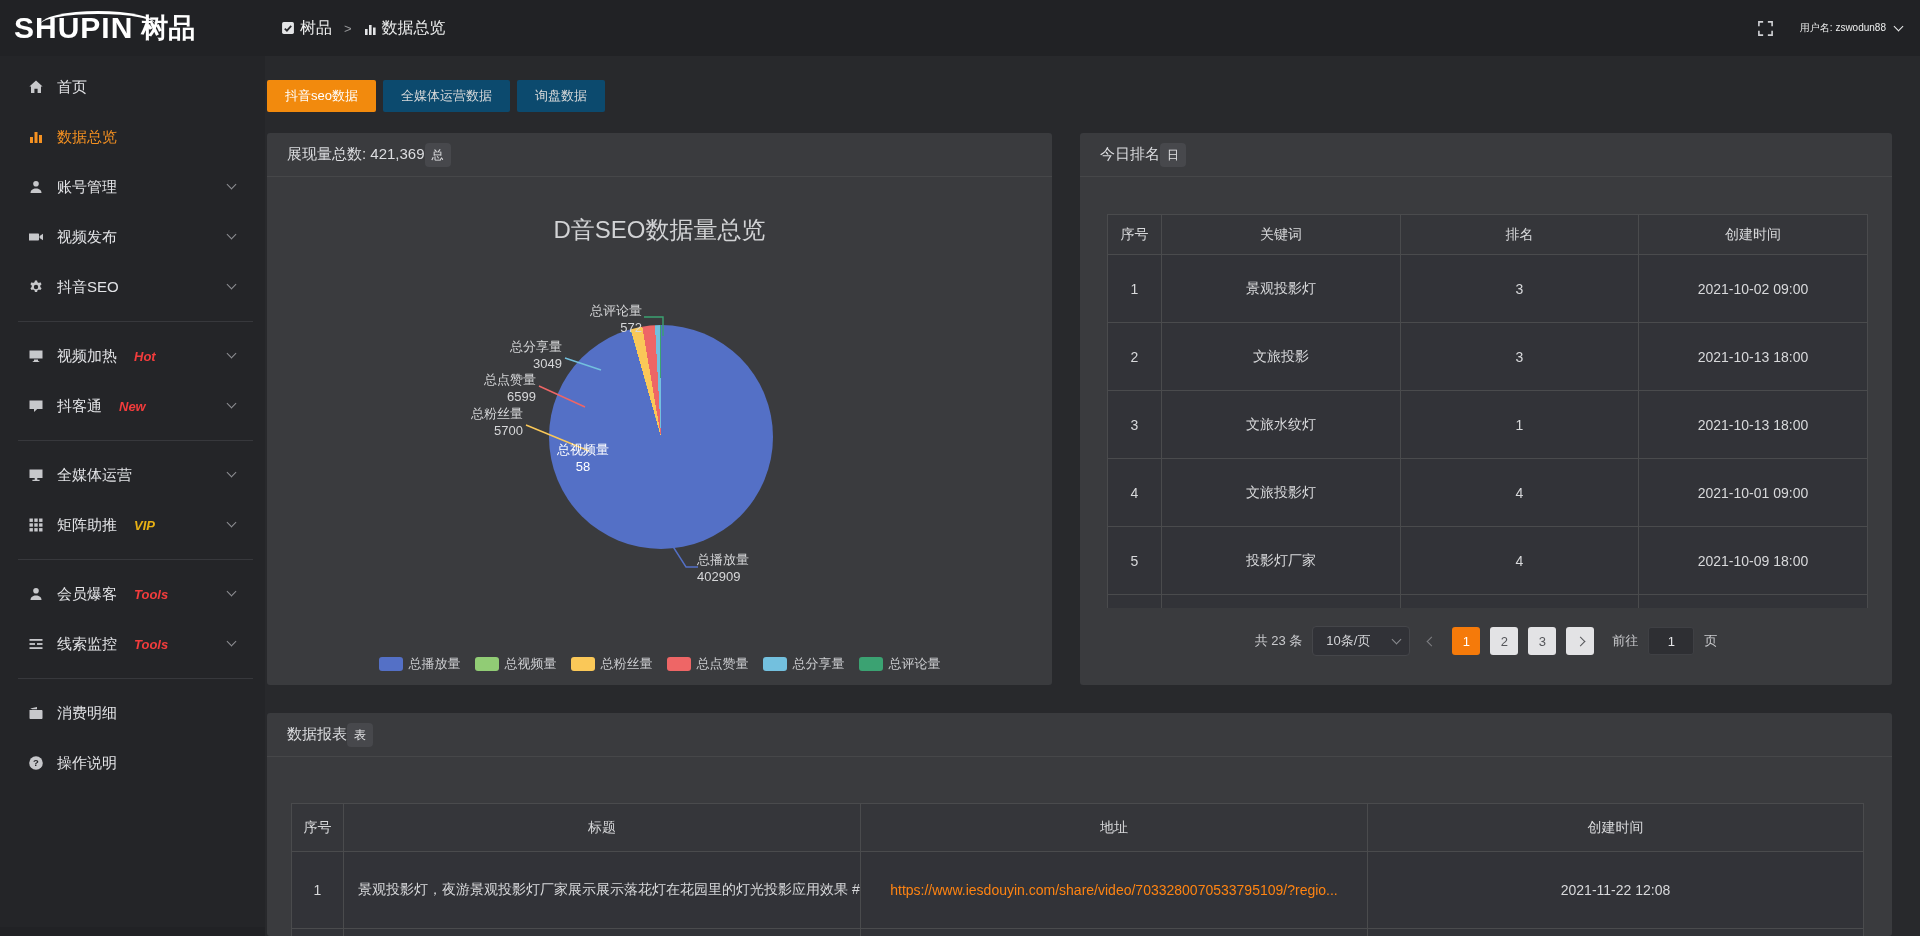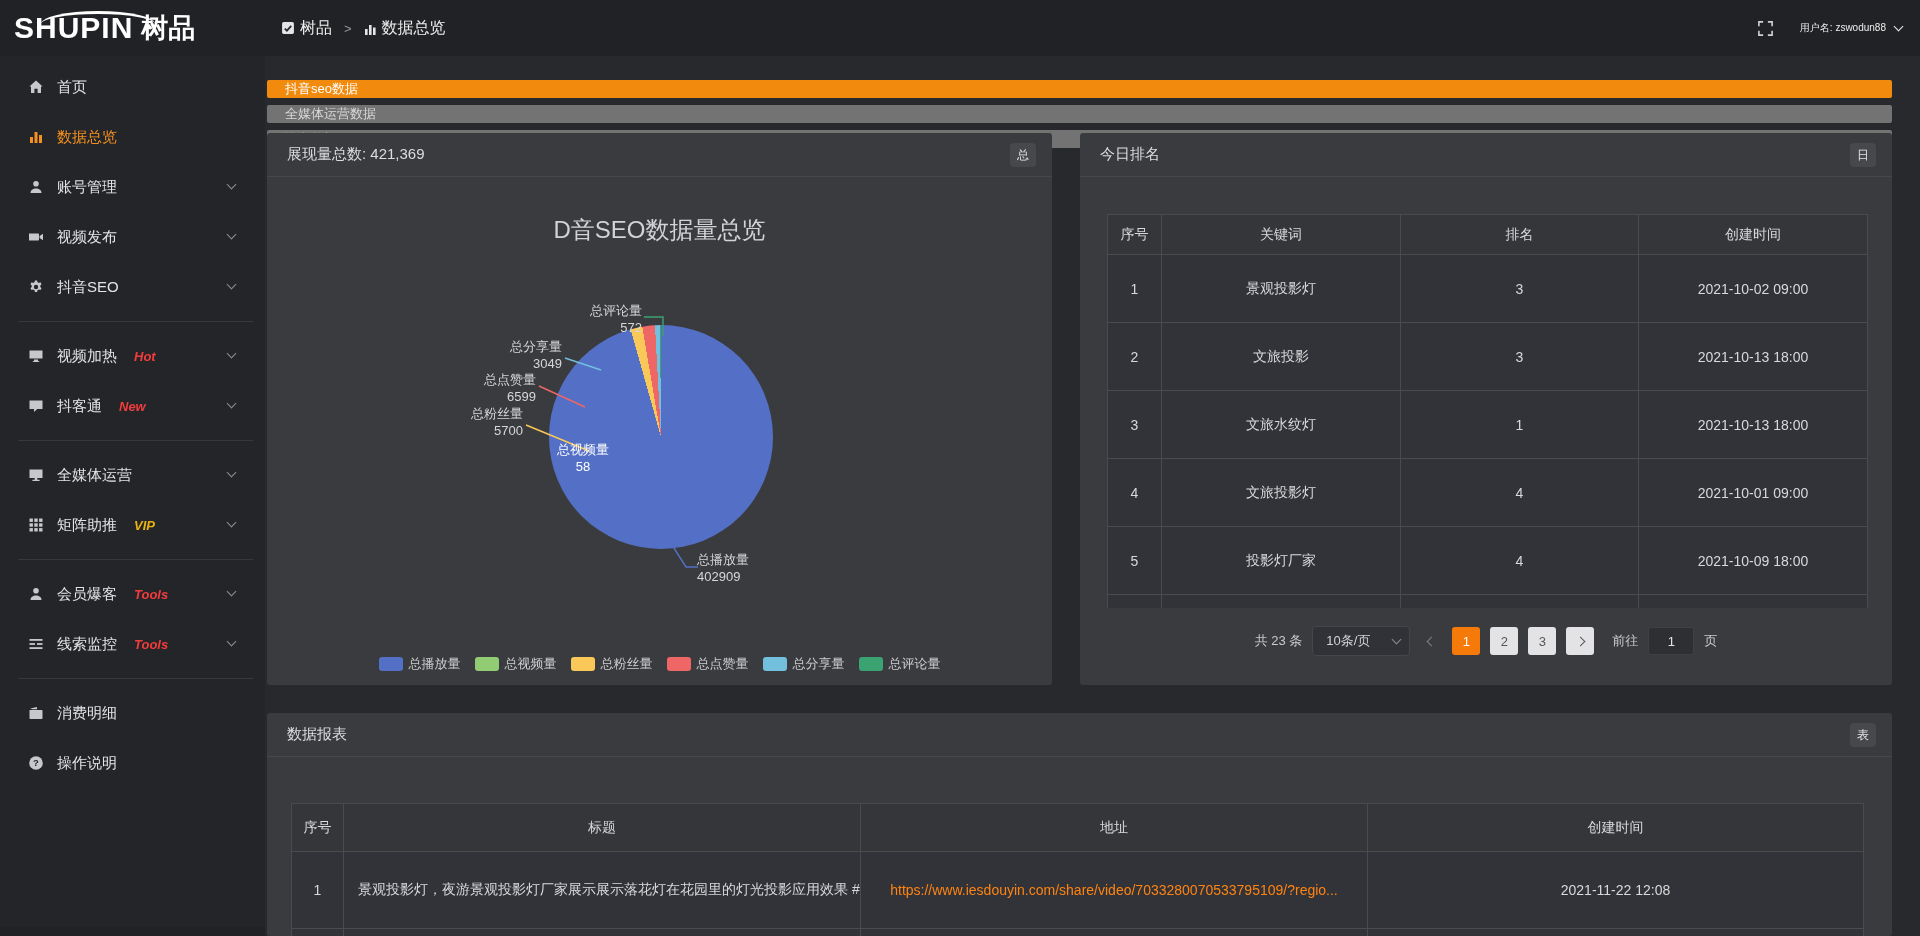--- a/index.html
+++ b/index.html
@@ -39,29 +39,29 @@
   .side-item.active .s-icon { color:#f59121; }
   .s-badge { margin-left:17px; font-style:italic; font-weight:bold; font-size:13px; }
   .s-badge.red { color:#f23c3c; }
   .s-badge.gold { color:#e8b114; }
   .s-chev { position:absolute; right:30px; top:22px; color:#8e8f93; }
   .side-divider { height:1px; background:#37383c; margin:9px 12px 9px 18px; }
 
   
   .main { position:absolute; top:56px; left:265px; right:0; bottom:0;
     background:#28292c; overflow:hidden; padding:24px 28px 0 2px; }
-  .tabs { display:flex; gap:7px; height:32px; margin-bottom:21px;flex-direction:column; }
+  .tabs { display:flex; gap:7px; height:32px; margin-bottom:21px; }
   .tab { height:32px; padding:0 18px; font-size:13px; color:#d8d9da;
-    background:#737373; border:none; border-radius:2px; cursor:pointer;
+    background:#0c4a6e; border:none; border-radius:2px; cursor:pointer;
     display:flex; align-items:center; }
   .tab.active { background:#f28a0d; color:#fff; }
 
   .cards-row { display:flex; gap:28px; }
   .card { background:#3a3b3e; border-radius:3px; }
-  .card-head { height:44px; display:flex; align-items:center; justify-content:space-between;
+  .card-head { height:44px; display:flex; align-items:center; 
     padding:0 16px 0 20px; border-bottom:1px solid #464749; font-size:15px; color:#dcdde0; }
   .mini-badge { min-width:26px; height:24px; line-height:24px; text-align:center;
     background:#47484c; color:#e2e3e5; font-size:12px; border-radius:4px;
     padding:0 5px; cursor:pointer; }
 
   
   .chart-card { width:785px; height:552px; position:relative; }
   .chart-title { position:absolute; top:81px; left:0; right:0; text-align:center;
     font-size:24px; font-weight:500; color:#d2d3d5; }
   .pie { position:absolute; left:282px; top:192px; width:224px; height:224px;

